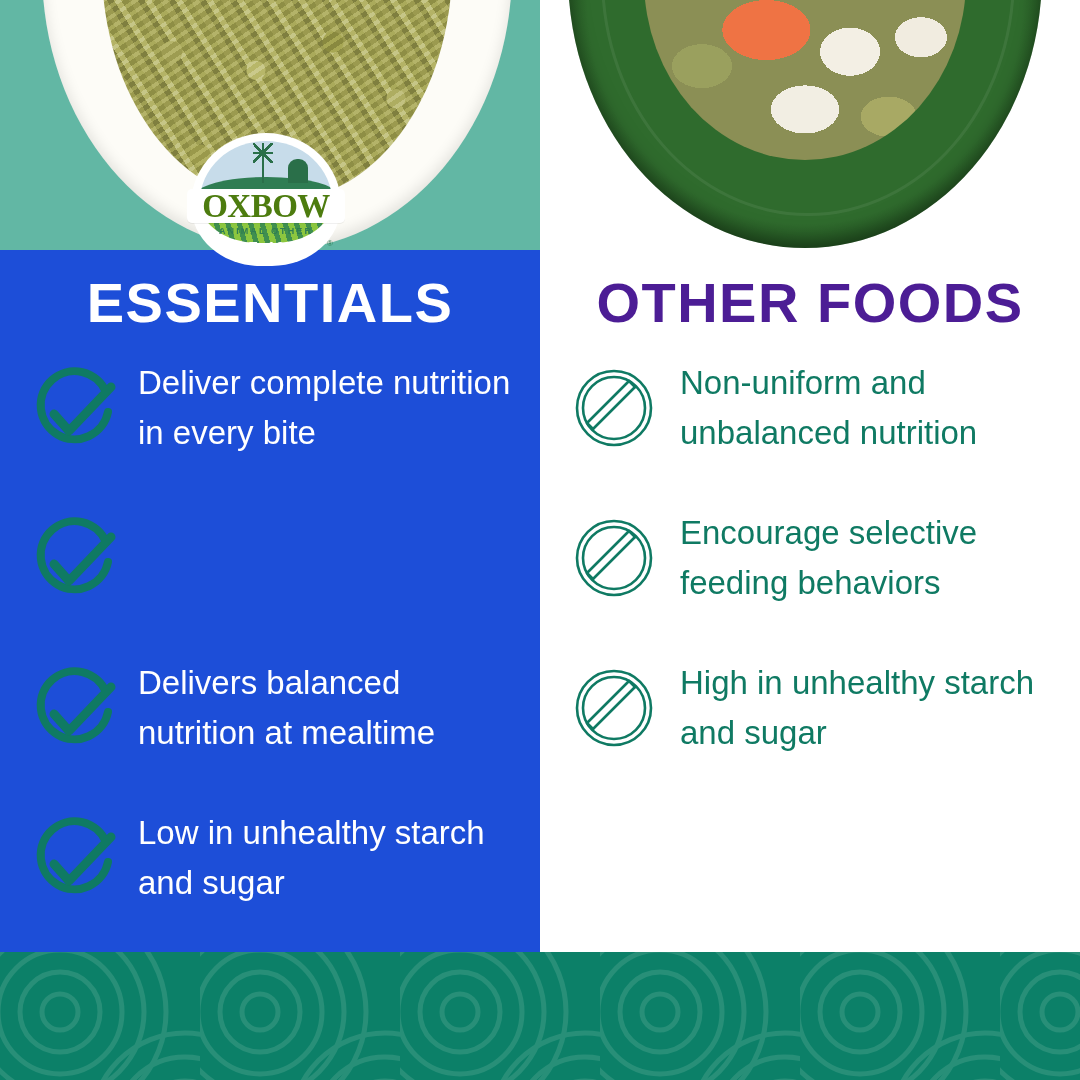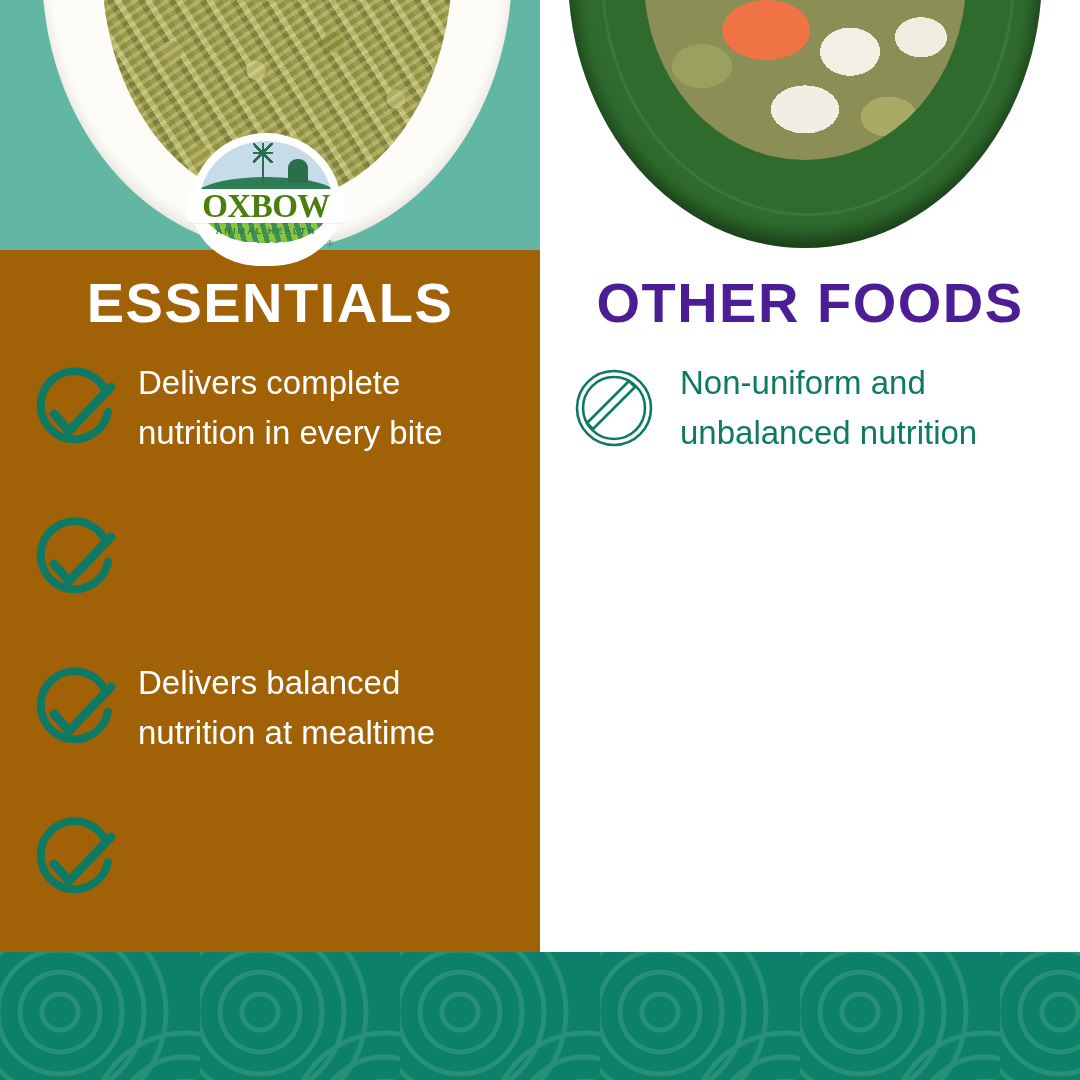--- a/index.html
+++ b/index.html
@@ -77,21 +77,21 @@
       radial-gradient(ellipse 26px 20px at 86% 66%,#f1ece0 0 100%,transparent 0),
       radial-gradient(ellipse 30px 22px at 18% 74%,#9aa05e 0 100%,transparent 0),
       radial-gradient(ellipse 34px 24px at 50% 86%,#f2eee3 0 100%,transparent 0),
       radial-gradient(ellipse 28px 20px at 76% 88%,#a8a964 0 100%,transparent 0),
       #8b8f55;
   }
 
   
   .body-zone{position:absolute;left:0;top:250px;width:1080px;height:702px;}
   .col{position:absolute;top:0;height:702px;}
-  .col.left{left:0;width:540px;background:#a16207;}
+  .col.left{left:0;width:540px;background:#1d4ed8;}
   .col.right{left:540px;width:540px;background:#ffffff;}
 
   
   .logo{
     position:absolute;left:191px;top:133px;width:150px;height:133px;z-index:6;
   }
   .logo-disc{
     position:absolute;left:0;top:0;width:150px;height:133px;border-radius:50% 50% 46% 46%/54% 54% 46% 46%;
     background:#ffffff;
   }
@@ -195,21 +195,21 @@
       <div class="head ess">ESSENTIALS</div>
       <div class="list">
 
         <div class="row">
           <span class="icon">
             <svg viewBox="0 0 92 92" width="92" height="92" aria-hidden="true">
               <path d="M78 26 A34 34 0 1 0 80 46" fill="none" stroke="#0f7a63" stroke-width="8" stroke-linecap="round"></path>
               <path d="M26 48 L41 65 L83 21" fill="none" stroke="#0f7a63" stroke-width="9" stroke-linecap="round" stroke-linejoin="round"></path>
             </svg>
           </span>
-          <span class="txt">Delivers complete nutrition in every bite</span>
+          <span class="txt">Deliver complete nutrition in every bite</span>
         </div>
 
         <div class="row">
           <span class="icon">
             <svg viewBox="0 0 92 92" width="92" height="92" aria-hidden="true">
               <path d="M78 26 A34 34 0 1 0 80 46" fill="none" stroke="#0f7a63" stroke-width="8" stroke-linecap="round"></path>
               <path d="M26 48 L41 65 L83 21" fill="none" stroke="#0f7a63" stroke-width="9" stroke-linecap="round" stroke-linejoin="round"></path>
             </svg>
           </span>
         </div>
@@ -224,20 +224,21 @@
           <span class="txt">Delivers balanced nutrition at mealtime</span>
         </div>
 
         <div class="row">
           <span class="icon">
             <svg viewBox="0 0 92 92" width="92" height="92" aria-hidden="true">
               <path d="M78 26 A34 34 0 1 0 80 46" fill="none" stroke="#0f7a63" stroke-width="8" stroke-linecap="round"></path>
               <path d="M26 48 L41 65 L83 21" fill="none" stroke="#0f7a63" stroke-width="9" stroke-linecap="round" stroke-linejoin="round"></path>
             </svg>
           </span>
+          <span class="txt">Low in unhealthy starch and sugar</span>
         </div>
 
       </div>
     </div>
 
     <div class="col right">
       <div class="head oth">OTHER FOODS</div>
       <div class="list">
 
         <div class="row">
@@ -247,40 +248,66 @@
               <circle cx="42" cy="42" r="31" fill="none" stroke="#0f7a63" stroke-width="2.6"></circle>
               <path d="M21 63 L63 21" fill="none" stroke="#0f7a63" stroke-width="2.6" stroke-linecap="round"></path>
               <path d="M15 57 L57 15" fill="none" stroke="#0f7a63" stroke-width="2.6" stroke-linecap="round"></path>
               <path d="M15 57 L21 63" fill="none" stroke="#0f7a63" stroke-width="2.6" stroke-linecap="round"></path>
               <path d="M57 15 L63 21" fill="none" stroke="#0f7a63" stroke-width="2.6" stroke-linecap="round"></path>
             </svg>
           </span>
           <span class="txt">Non-uniform and unbalanced nutrition</span>
         </div>
 
-
-
+        <div class="row">
+          <span class="icon right-col">
+            <svg viewBox="0 0 84 84" width="84" height="84" aria-hidden="true">
+              <circle cx="42" cy="42" r="37" fill="none" stroke="#0f7a63" stroke-width="2.6"></circle>
+              <circle cx="42" cy="42" r="31" fill="none" stroke="#0f7a63" stroke-width="2.6"></circle>
+              <path d="M21 63 L63 21" fill="none" stroke="#0f7a63" stroke-width="2.6" stroke-linecap="round"></path>
+              <path d="M15 57 L57 15" fill="none" stroke="#0f7a63" stroke-width="2.6" stroke-linecap="round"></path>
+              <path d="M15 57 L21 63" fill="none" stroke="#0f7a63" stroke-width="2.6" stroke-linecap="round"></path>
+              <path d="M57 15 L63 21" fill="none" stroke="#0f7a63" stroke-width="2.6" stroke-linecap="round"></path>
+            </svg>
+          </span>
+          <span class="txt">Encourage selective feeding behaviors</span>
+        </div>
+
+
+        <div class="row">
+          <span class="icon right-col">
+            <svg viewBox="0 0 84 84" width="84" height="84" aria-hidden="true">
+              <circle cx="42" cy="42" r="37" fill="none" stroke="#0f7a63" stroke-width="2.6"></circle>
+              <circle cx="42" cy="42" r="31" fill="none" stroke="#0f7a63" stroke-width="2.6"></circle>
+              <path d="M21 63 L63 21" fill="none" stroke="#0f7a63" stroke-width="2.6" stroke-linecap="round"></path>
+              <path d="M15 57 L57 15" fill="none" stroke="#0f7a63" stroke-width="2.6" stroke-linecap="round"></path>
+              <path d="M15 57 L21 63" fill="none" stroke="#0f7a63" stroke-width="2.6" stroke-linecap="round"></path>
+              <path d="M57 15 L63 21" fill="none" stroke="#0f7a63" stroke-width="2.6" stroke-linecap="round"></path>
+            </svg>
+          </span>
+          <span class="txt">High in unhealthy starch and sugar</span>
+        </div>
 
       </div>
     </div>
   </div>
 
   <div class="logo">
     <div class="logo-disc"></div>
     <div class="logo-scene">
       <div class="logo-hill"></div>
       <div class="logo-mill"></div>
       <div class="logo-silo"></div>
       <div class="logo-field"></div>
     </div>
     <div class="logo-ring"></div>
     <div class="logo-arc"></div>
     <div class="logo-band"></div>
     <div class="logo-word">OXBOW</div>
-    <div class="logo-sub">ANIMAL HEALTH</div>
+    <div class="logo-sub">ANIMAL OTHER</div>
     <div class="logo-est">EST. 1980</div>
     <div class="logo-reg">®</div>
   </div>
 
   <div class="band">
     <svg class="band-pat" viewBox="0 0 1080 128" preserveAspectRatio="none">
       <defs>
         <pattern id="circ" x="0" y="0" width="200" height="200" patternUnits="userSpaceOnUse">
           <g fill="none" stroke="#3f9c86" stroke-width="5">
             <circle cx="60" cy="60" r="18"></circle>

